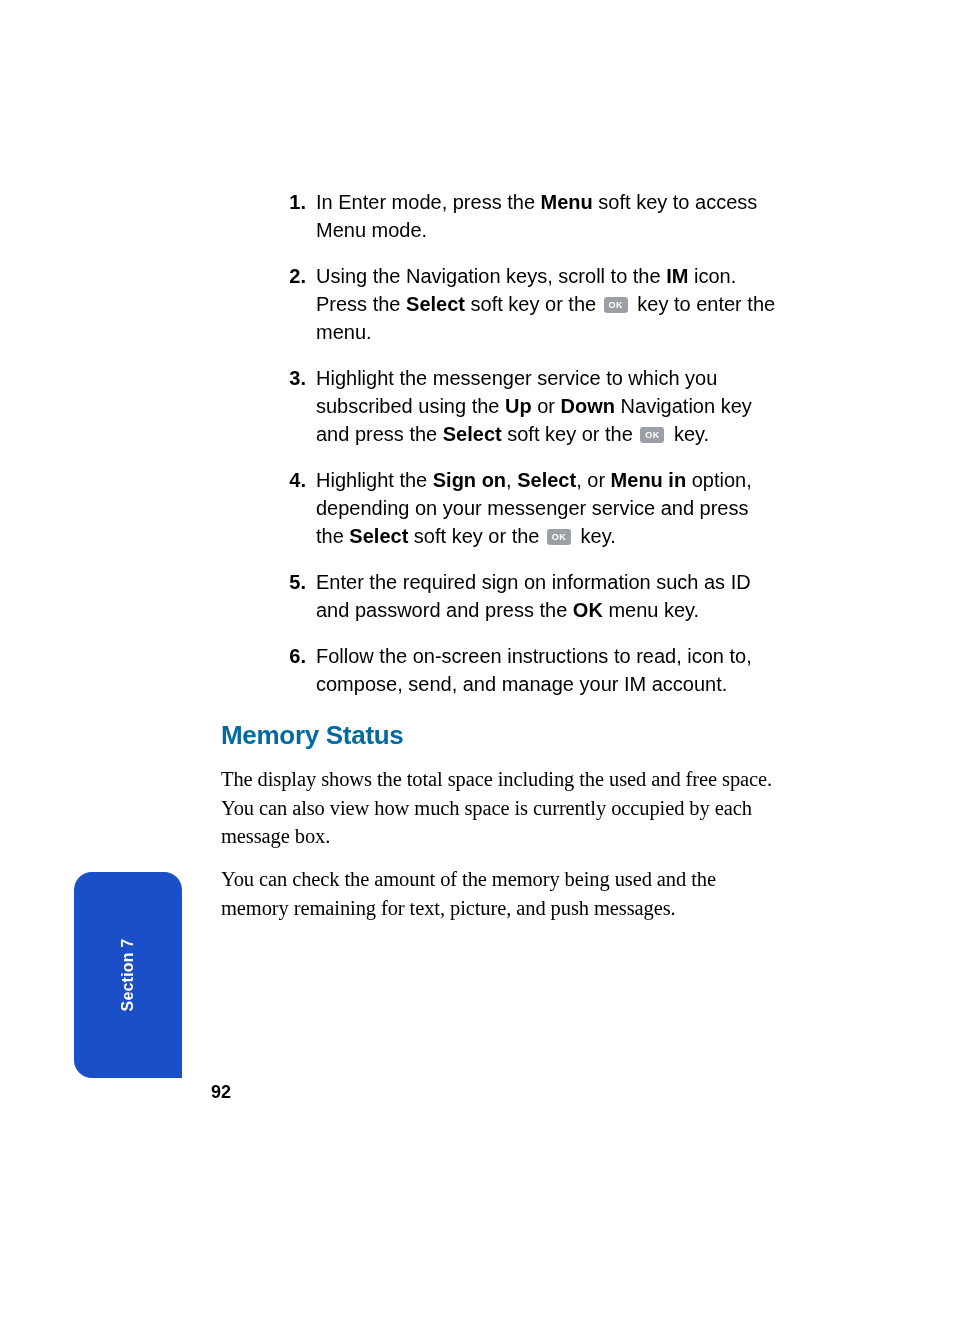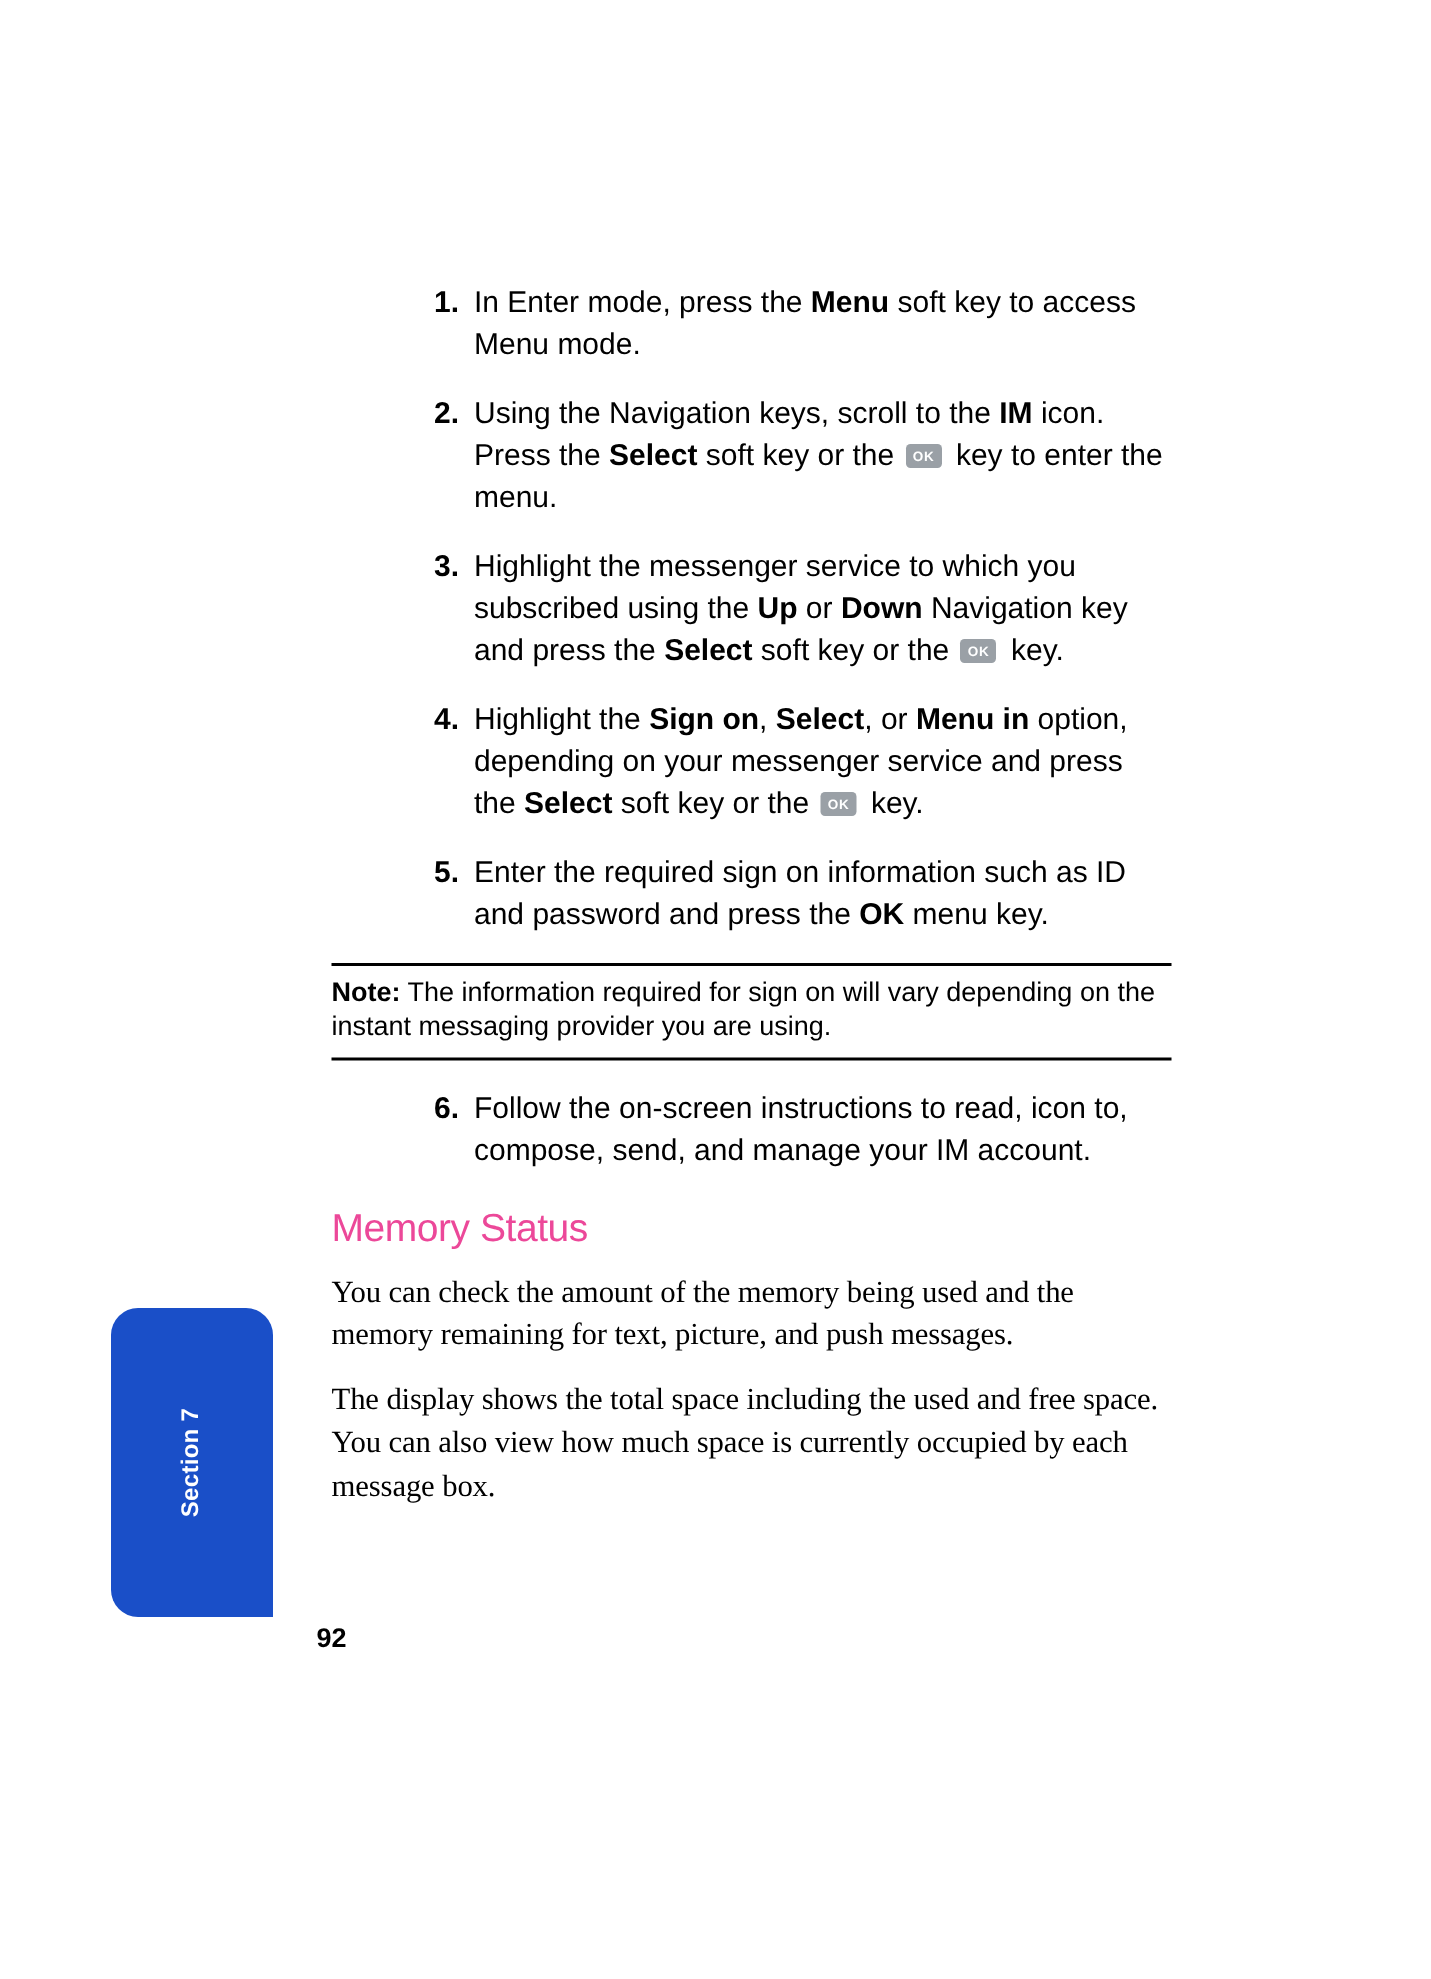--- a/index.html
+++ b/index.html
@@ -74,22 +74,22 @@
     border-bottom: 2px solid #000;
     padding: 6px 0 8px 0;
     margin: 18px 0 18px 0;
     font-size: 18px;
     line-height: 1.3;
     font-stretch: condensed;
   }
   .note-block .nb { font-weight: 700; }
   .section-title {
     font-family: "Helvetica Neue", Arial, sans-serif;
-    color: #ec4899;
-    font-weight: 400;
+    color: #0369a1;
+    font-weight: 700;
     font-size: 26px;
     margin: 22px 0 14px 0;
     letter-spacing: -0.3px;
     font-stretch: condensed;
   }
   .body-serif {
     font-family: "Palatino Linotype", "Book Antiqua", Palatino, Georgia, serif;
     font-size: 20.5px;
     line-height: 1.4;
     margin: 0 0 14px 0;
@@ -137,32 +137,29 @@
 
 
     <ol class="steps" id="steps-a">
         <li><span class="num">1.</span><span>In Enter mode, press the </span><span class="b">Menu</span><span> soft key to access Menu mode.</span></li>
         <li><span class="num">2.</span><span>Using the Navigation keys, scroll to the </span><span class="b">IM</span><span> icon. Press the </span><span class="b">Select</span><span> soft key or the </span><span class="ok-key">OK</span><span> key to enter the menu.</span></li>
         <li><span class="num">3.</span><span>Highlight the messenger service to which you subscribed using the </span><span class="b">Up</span><span> or </span><span class="b">Down</span><span> Navigation key and press the </span><span class="b">Select</span><span> soft key or the </span><span class="ok-key">OK</span><span> key.</span></li>
         <li><span class="num">4.</span><span>Highlight the </span><span class="b">Sign on</span><span>, </span><span class="b">Select</span><span>, or </span><span class="b">Menu in</span><span> option, depending on your messenger service and press the </span><span class="b">Select</span><span> soft key or the </span><span class="ok-key">OK</span><span> key.</span></li>
         <li><span class="num">5.</span><span>Enter the required sign on information such as ID and password and press the </span><span class="b">OK</span><span> menu key.</span></li>
       </ol>
 
-    <div class="note-block">
-      <span class="nb">Note:</span><span> The information required for sign on will vary depending on the instant messaging provider you are using.</span>
-    </div>
 
     <ol class="steps" id="steps-b">
         <li><span class="num">6.</span><span>Follow the on-screen instructions to read, icon to, compose, send, and manage your IM account.</span></li>
       </ol>
 
     <h2 class="section-title">Memory Status</h2>
 
+    <p class="body-serif">The display shows the total space including the used and free space. You can also view how much space is currently occupied by each message box.</p>
     <p class="body-serif">You can check the amount of the memory being used and the memory remaining for text, picture, and push messages.</p>
-    <p class="body-serif">The display shows the total space including the used and free space. You can also view how much space is currently occupied by each message box.</p>
 
   </div>
 
   <div class="side-tab">
     <span class="label">Section 7</span>
   </div>
 
   <div class="page-number">92</div>
 
 </div>

